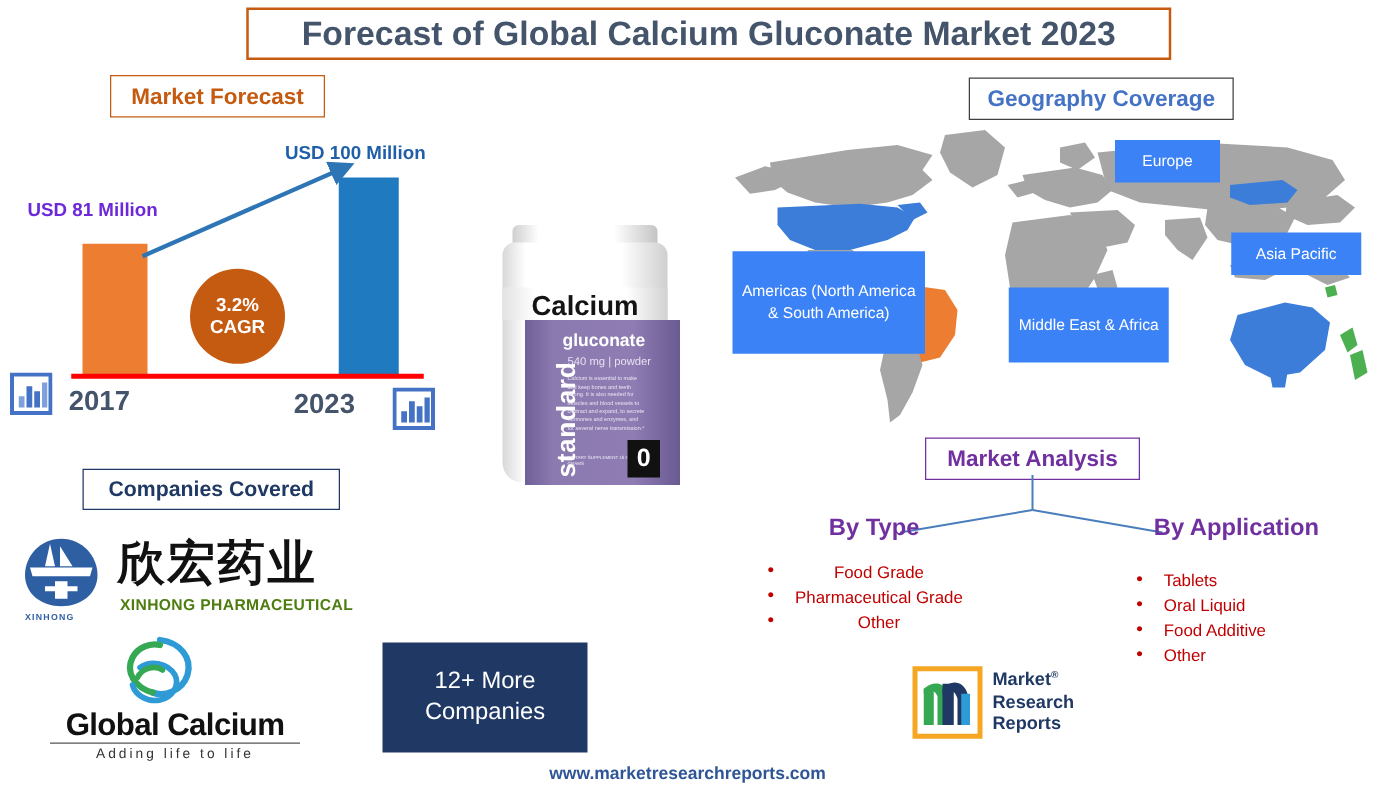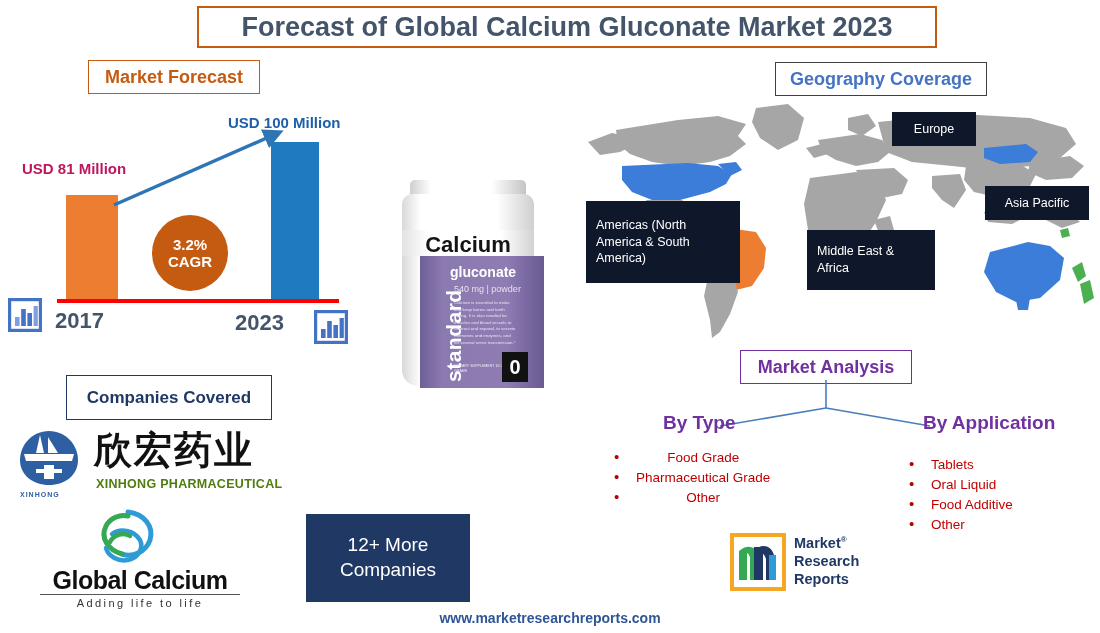--- a/index.html
+++ b/index.html
@@ -30,41 +30,41 @@
   }
   #market-forecast-pill{
     left:88px;top:60px;width:172px;height:34px;
     border:1px solid #C55A11;color:#C55A11;font-size:18px;
   }
   #geography-pill{
     left:775px;top:62px;width:212px;height:34px;
     border:1px solid #404040;color:#4472C4;font-size:18px;
   }
   #companies-pill{
-    left:66px;top:375px;width:206px;height:45px;
+    left:66px;top:375px;width:206px;height:33px;
     border:1px solid #1F3864;color:#1F3864;font-size:17px;
   }
   #market-analysis-pill{
     left:740px;top:350px;width:172px;height:34px;
     border:1px solid #7030A0;color:#7030A0;font-size:18px;
   }
 
   
   #chart-area{left:0px;top:105px;width:380px;height:250px;}
   #bar-2017{
     left:66px;top:195px;width:52px;height:105px;background:#ED7D31;
   }
   #bar-2023{
     left:271px;top:142px;width:48px;height:158px;background:#1F7AC0;
   }
   #baseline{
     left:57px;top:299px;width:282px;height:4px;background:#FF0000;
   }
   #label-81{
-    left:22px;top:160px;font-size:15px;font-weight:bold;color:#be185d;white-space:nowrap;
+    left:22px;top:160px;font-size:15px;font-weight:bold;color:#6d28d9;white-space:nowrap;
   }
   #label-100{
     left:228px;top:114px;font-size:15px;font-weight:bold;color:#1F5FA9;white-space:nowrap;
   }
   #cagr-circle{
     left:152px;top:215px;width:76px;height:76px;border-radius:50%;
     background:#C55A11;color:#ffffff;
     display:flex;flex-direction:column;align-items:center;justify-content:center;
     font-size:15px;font-weight:bold;line-height:1.15;
   }
@@ -125,23 +125,23 @@
   }
   .lbl-zero{
     position:absolute;right:16px;bottom:6px;width:26px;height:30px;
     background:#111111;color:#ffffff;font-size:20px;font-weight:bold;
     display:flex;align-items:center;justify-content:center;
   }
 
   
   #map-wrap{left:560px;top:100px;width:540px;height:250px;}
   .map-label{
-    position:absolute;background:#0f172a;color:#ffffff;
-    display:flex;align-items:center;justify-content:center;text-align:left;
-    font-size:12.5px;line-height:1.35;box-sizing:border-box;padding:3px 10px;
+    position:absolute;background:#3b82f6;color:#ffffff;
+    display:flex;align-items:center;justify-content:center;text-align:center;
+    font-size:12.5px;line-height:1.35;box-sizing:border-box;padding:3px 4px;
   }
   #label-europe{left:332px;top:12px;width:84px;height:34px;}
   #label-asiapacific{left:425px;top:86px;width:104px;height:34px;}
   #label-americas{left:26px;top:101px;width:154px;height:82px;}
   #label-mea{left:247px;top:130px;width:128px;height:60px;}
 
   
   #tree-lines{left:600px;top:380px;width:460px;height:70px;}
   #by-type-head{
     left:663px;top:412px;font-size:19px;font-weight:bold;color:#7030A0;

